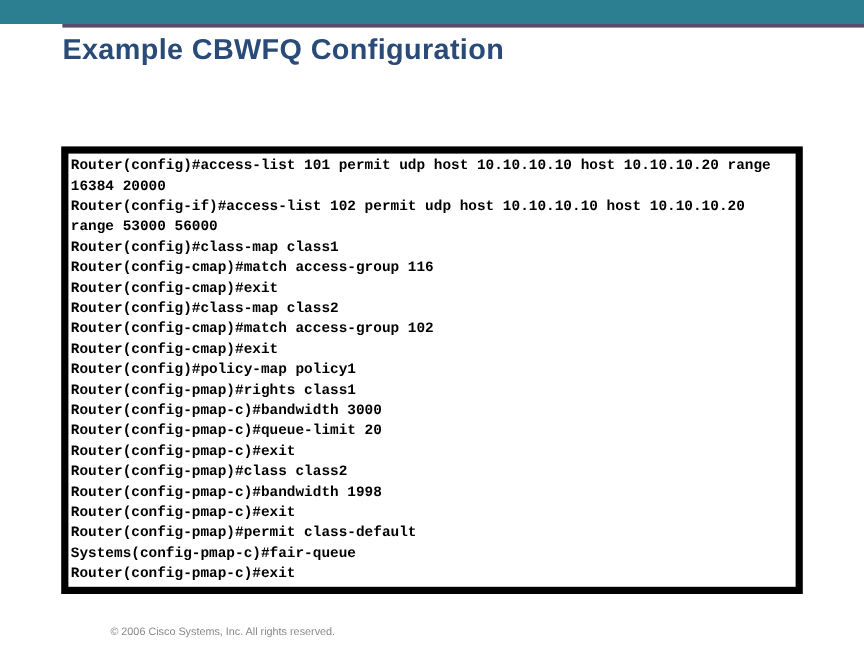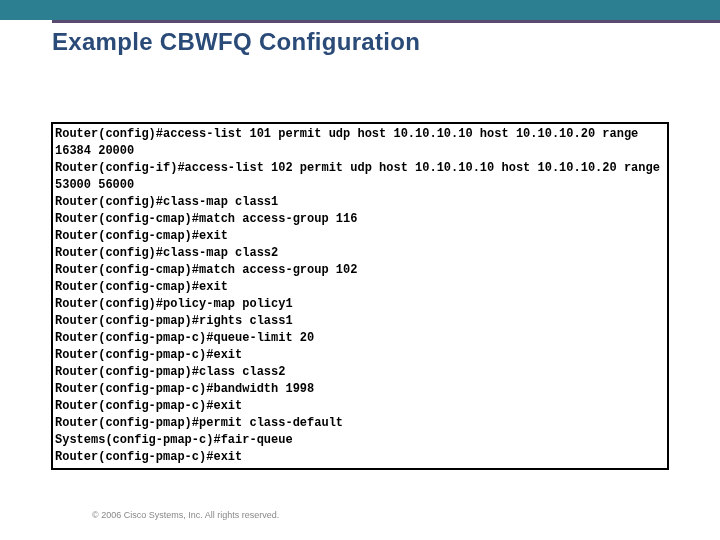--- a/index.html
+++ b/index.html
@@ -4,21 +4,21 @@
   <style>
     * { margin: 0; padding: 0; box-sizing: border-box; }
     html, body { width: 720px; height: 540px; background: #fff; font-family: Arial, Helvetica, sans-serif; }
     .top-bar { position: absolute; left: 0; top: 0; width: 720px; height: 20px; background: #2c7f90; }
     .top-divider { position: absolute; left: 52px; top: 20px; width: 668px; height: 3px; background: #5a4a6f; }
     .title { position: absolute; left: 52px; top: 28px; font-size: 24px; font-weight: bold; color: #2a4a78; letter-spacing: 0.3px; }
     .config-box {
       position: absolute;
       left: 51px; top: 122px;
       width: 618px;
-      border: 2px solid #000000;
+      border: 6px solid #000000;
       background: #fff;
       padding: 0;
     }
     .config-line {
       font-family: "Courier New", Courier, monospace;
       font-size: 12px;
       font-weight: bold;
       color: #000;
       line-height: 17px;
       white-space: pre-wrap;
@@ -32,21 +32,21 @@
       background: #f5f0a0;
       border: 1px solid #b8a050;
       z-index: -1;
     }
     .hl-1 { left: 50px; top: 332px; width: 330px; height: 35px; }
     .hl-2 { left: 50px; top: 400px; width: 330px; height: 18px; }
     .hl-3 { left: 50px; top: 434px; width: 360px; height: 35px; }
     .config-wrap { position: relative; }
     .footer {
       position: absolute;
-      left: 92px; top: 510px;
+      left: 92px; top: 521px;
       font-size: 9px;
       color: #888;
     }
     .config-area { position: relative; z-index: 1; }
   </style>
 </head>
 <body>
 
 <div class="top-bar"></div>
 <div class="top-divider"></div>
@@ -62,20 +62,21 @@
     <div class="config-line">Router(config)#access-list 101 permit udp host 10.10.10.10 host 10.10.10.20 range 16384 20000</div>
     <div class="config-line">Router(config-if)#access-list 102 permit udp host 10.10.10.10 host 10.10.10.20 range 53000 56000</div>
     <div class="config-line">Router(config)#class-map class1</div>
     <div class="config-line">Router(config-cmap)#match access-group 116</div>
     <div class="config-line">Router(config-cmap)#exit</div>
     <div class="config-line">Router(config)#class-map class2</div>
     <div class="config-line">Router(config-cmap)#match access-group 102</div>
     <div class="config-line">Router(config-cmap)#exit</div>
     <div class="config-line">Router(config)#policy-map policy1</div>
     <div class="config-line">Router(config-pmap)#rights class1</div>
+    <div class="config-line">Router(config-pmap-c)#bandwidth 3000</div>
     <div class="config-line">Router(config-pmap-c)#queue-limit 20</div>
     <div class="config-line">Router(config-pmap-c)#exit</div>
     <div class="config-line">Router(config-pmap)#class class2</div>
     <div class="config-line">Router(config-pmap-c)#bandwidth 1998</div>
     <div class="config-line">Router(config-pmap-c)#exit</div>
     <div class="config-line">Router(config-pmap)#permit class-default</div>
     <div class="config-line">Systems(config-pmap-c)#fair-queue</div>
     <div class="config-line">Router(config-pmap-c)#exit</div>
   </div>
 </div>

